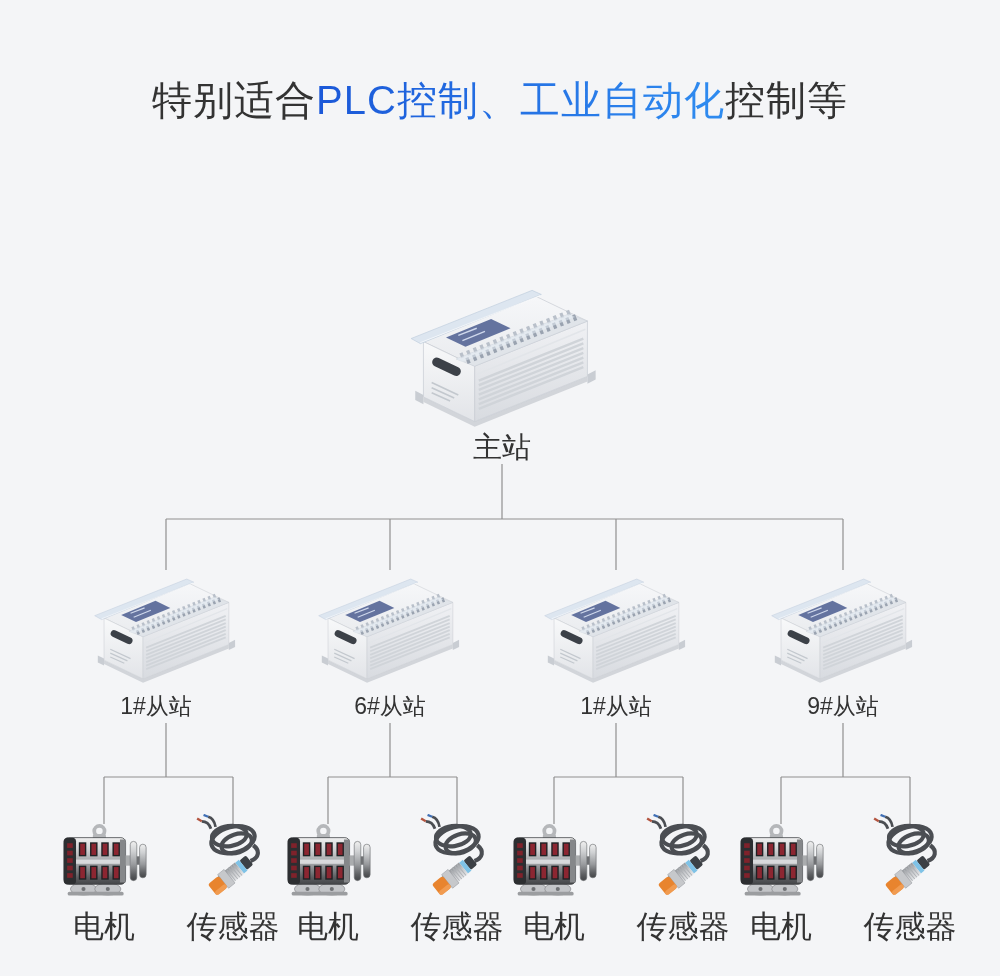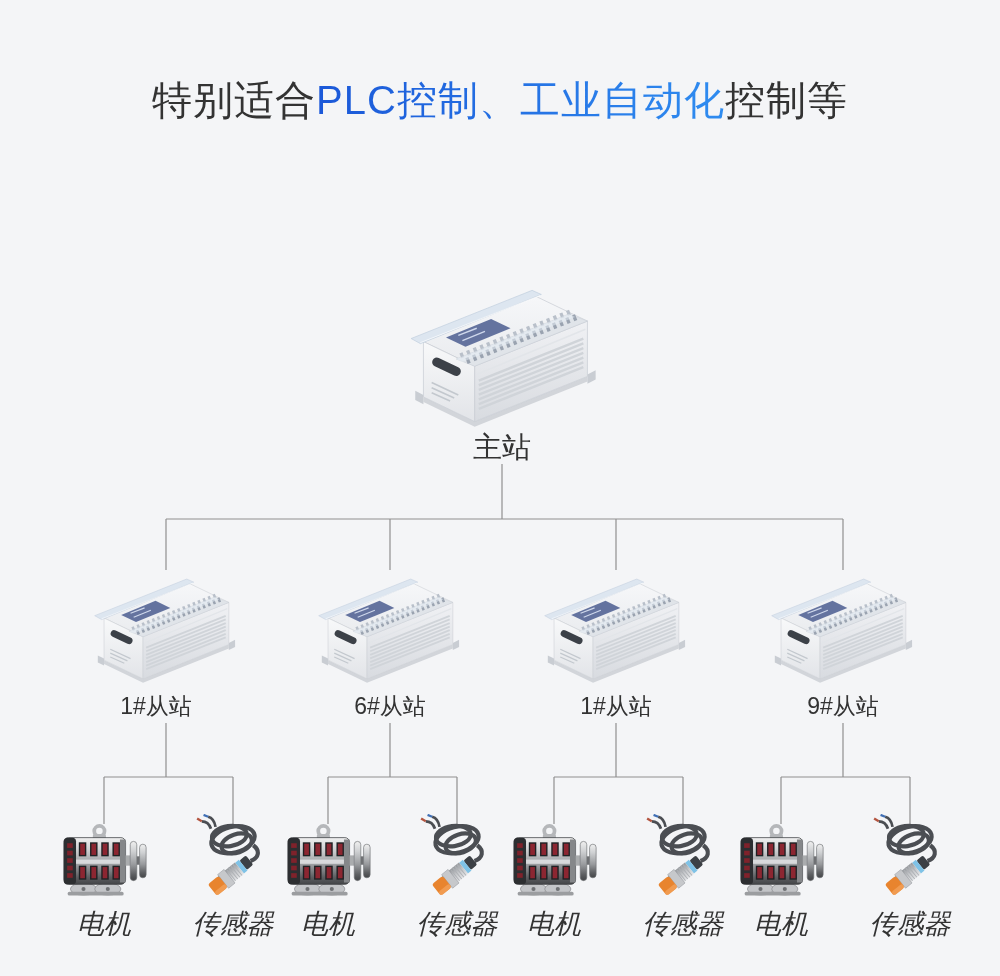--- a/index.html
+++ b/index.html
@@ -20,21 +20,21 @@
   .hl{color:#1e6fe0;font-weight:500;}
   @supports ((-webkit-background-clip: text) or (background-clip: text)){
     .hl{background:linear-gradient(90deg,var(--blue1),var(--blue2));
         -webkit-background-clip:text;background-clip:text;color:transparent;}
   }
 
   
   .lbl{position:absolute;text-align:center;color:var(--ink);white-space:nowrap;}
   .lbl-master{font-size:29px;font-family:Liberation Mono, monospace;}
   .lbl-slave{font-size:23px;}
-  .lbl-dev{font-size:27px;font-style:italic;}
+  .lbl-dev{font-size:31px;}
 
   .abs{position:absolute;}
   svg{display:block;}
 </style>
 </head>
 <body>
 
 <div class="canvas">
 
   <svg width="0" height="0" style="position:absolute" aria-hidden="true">

